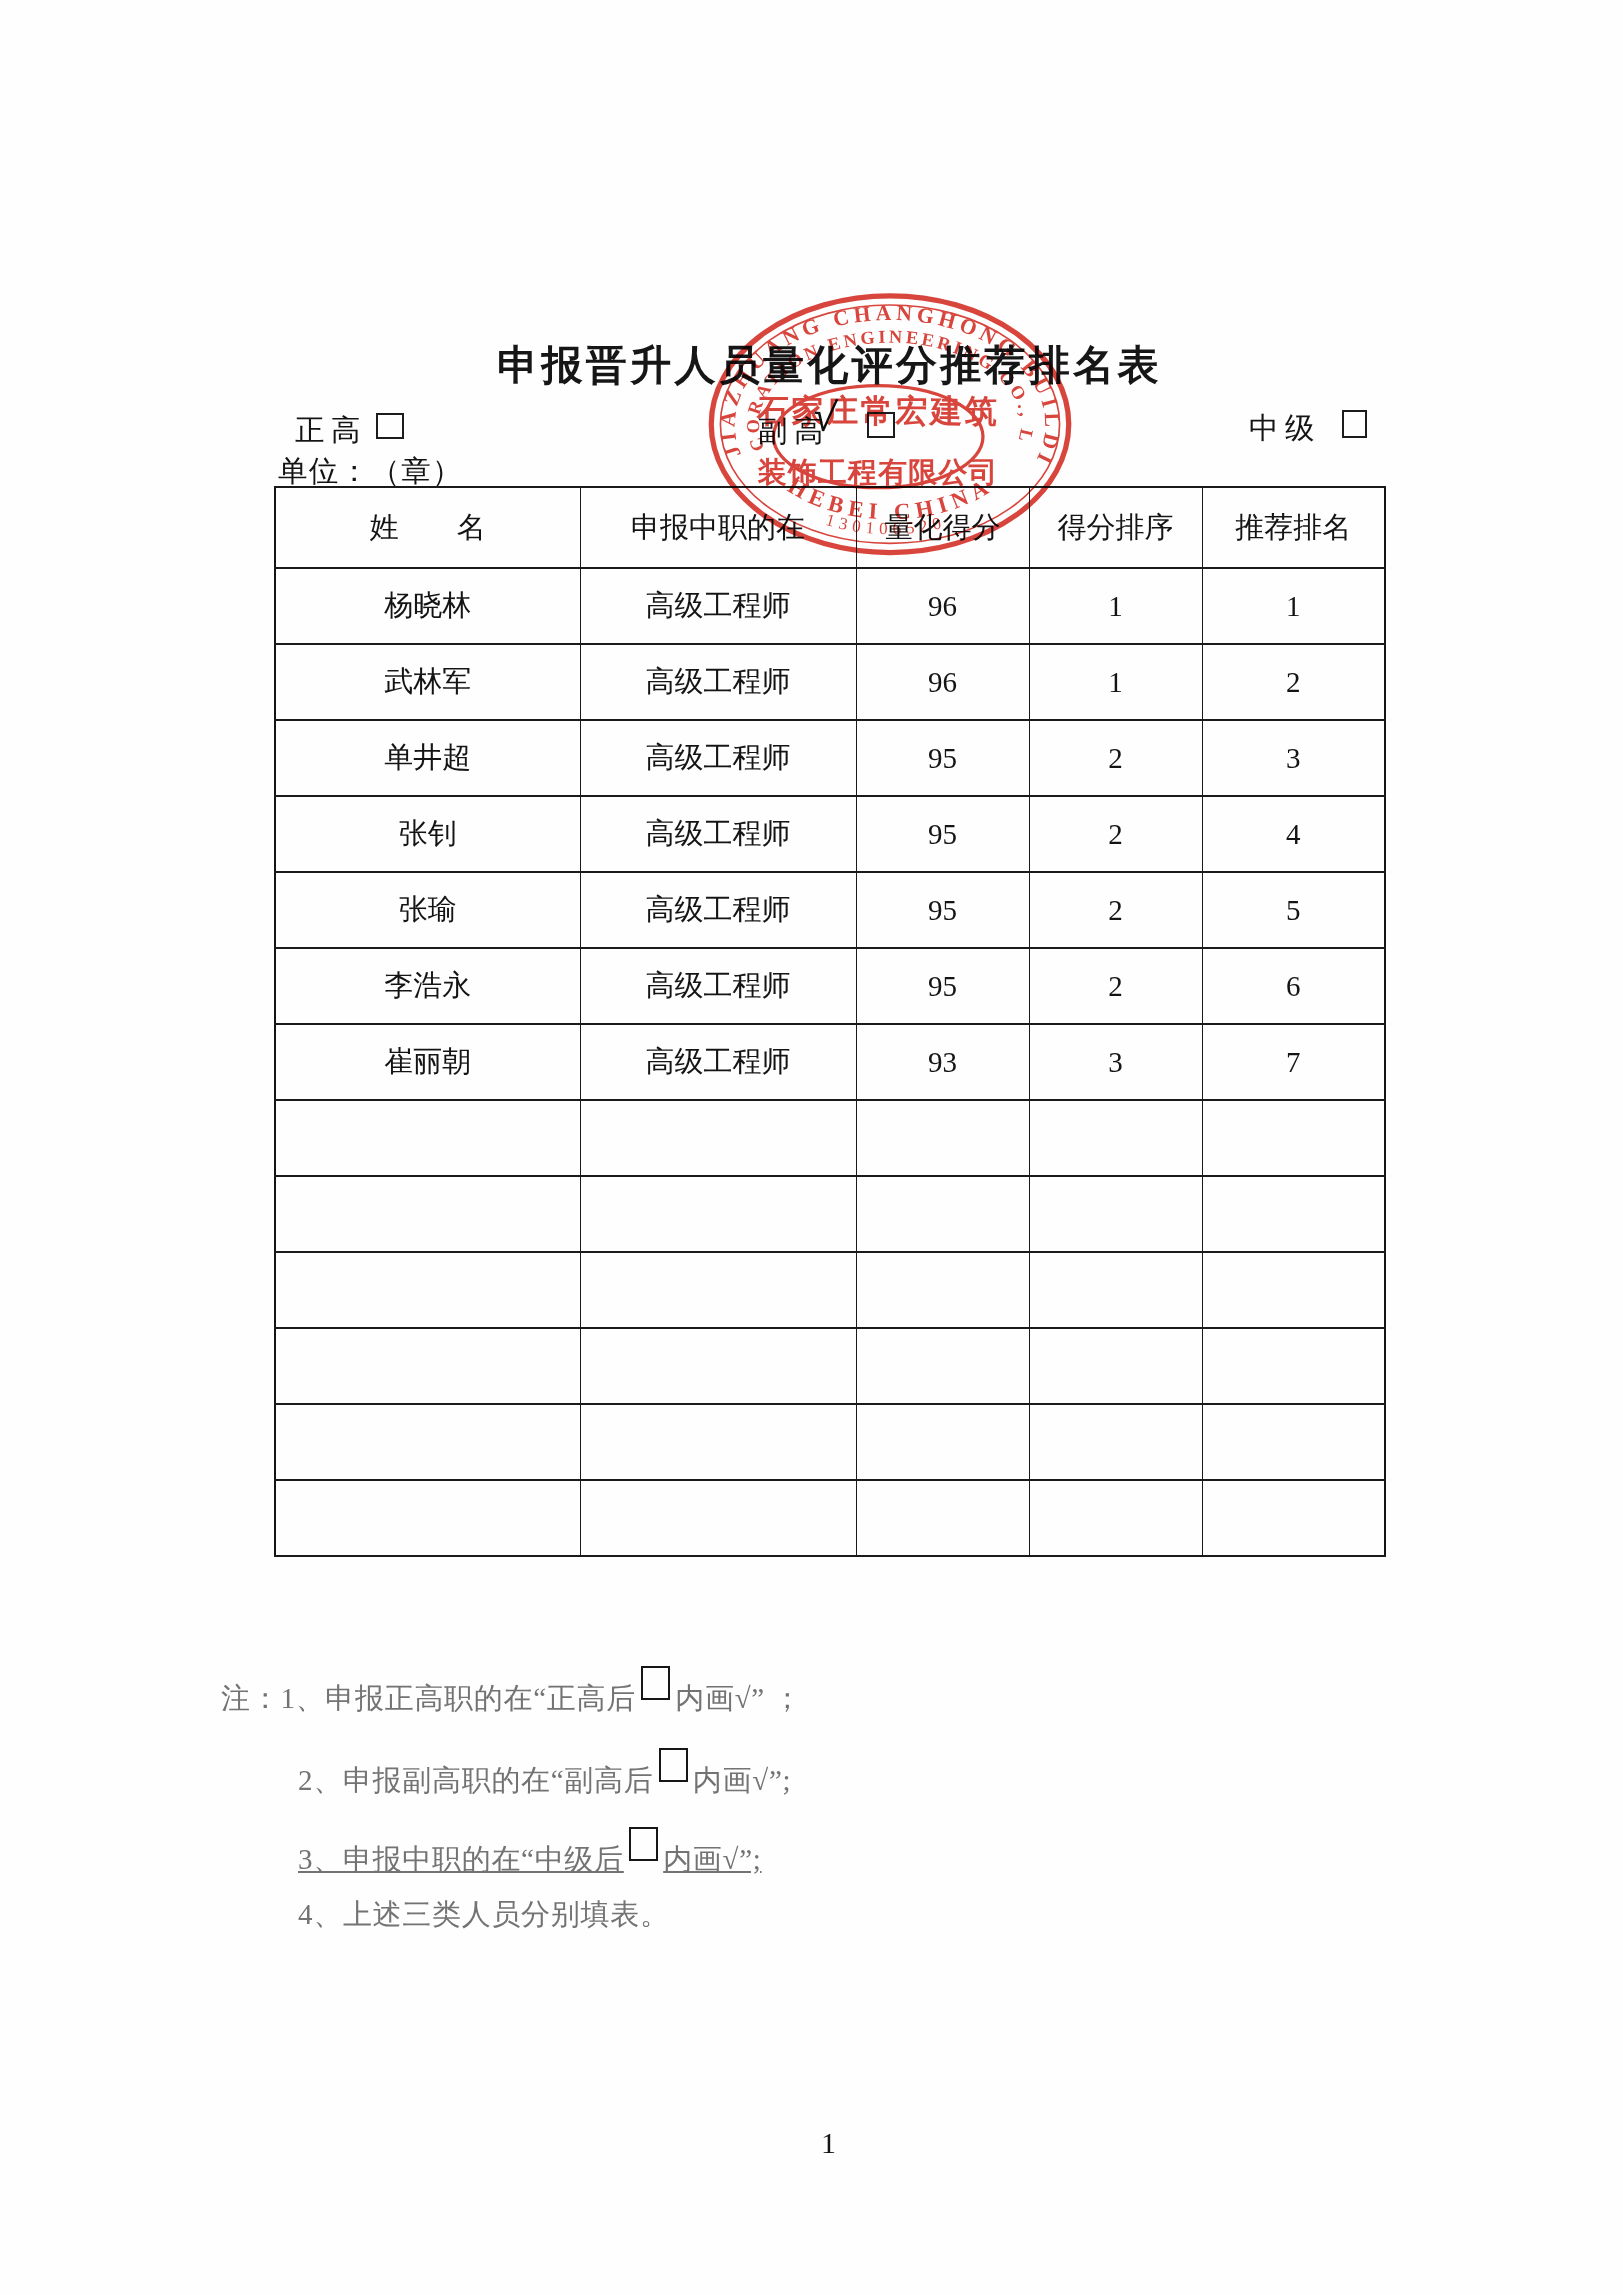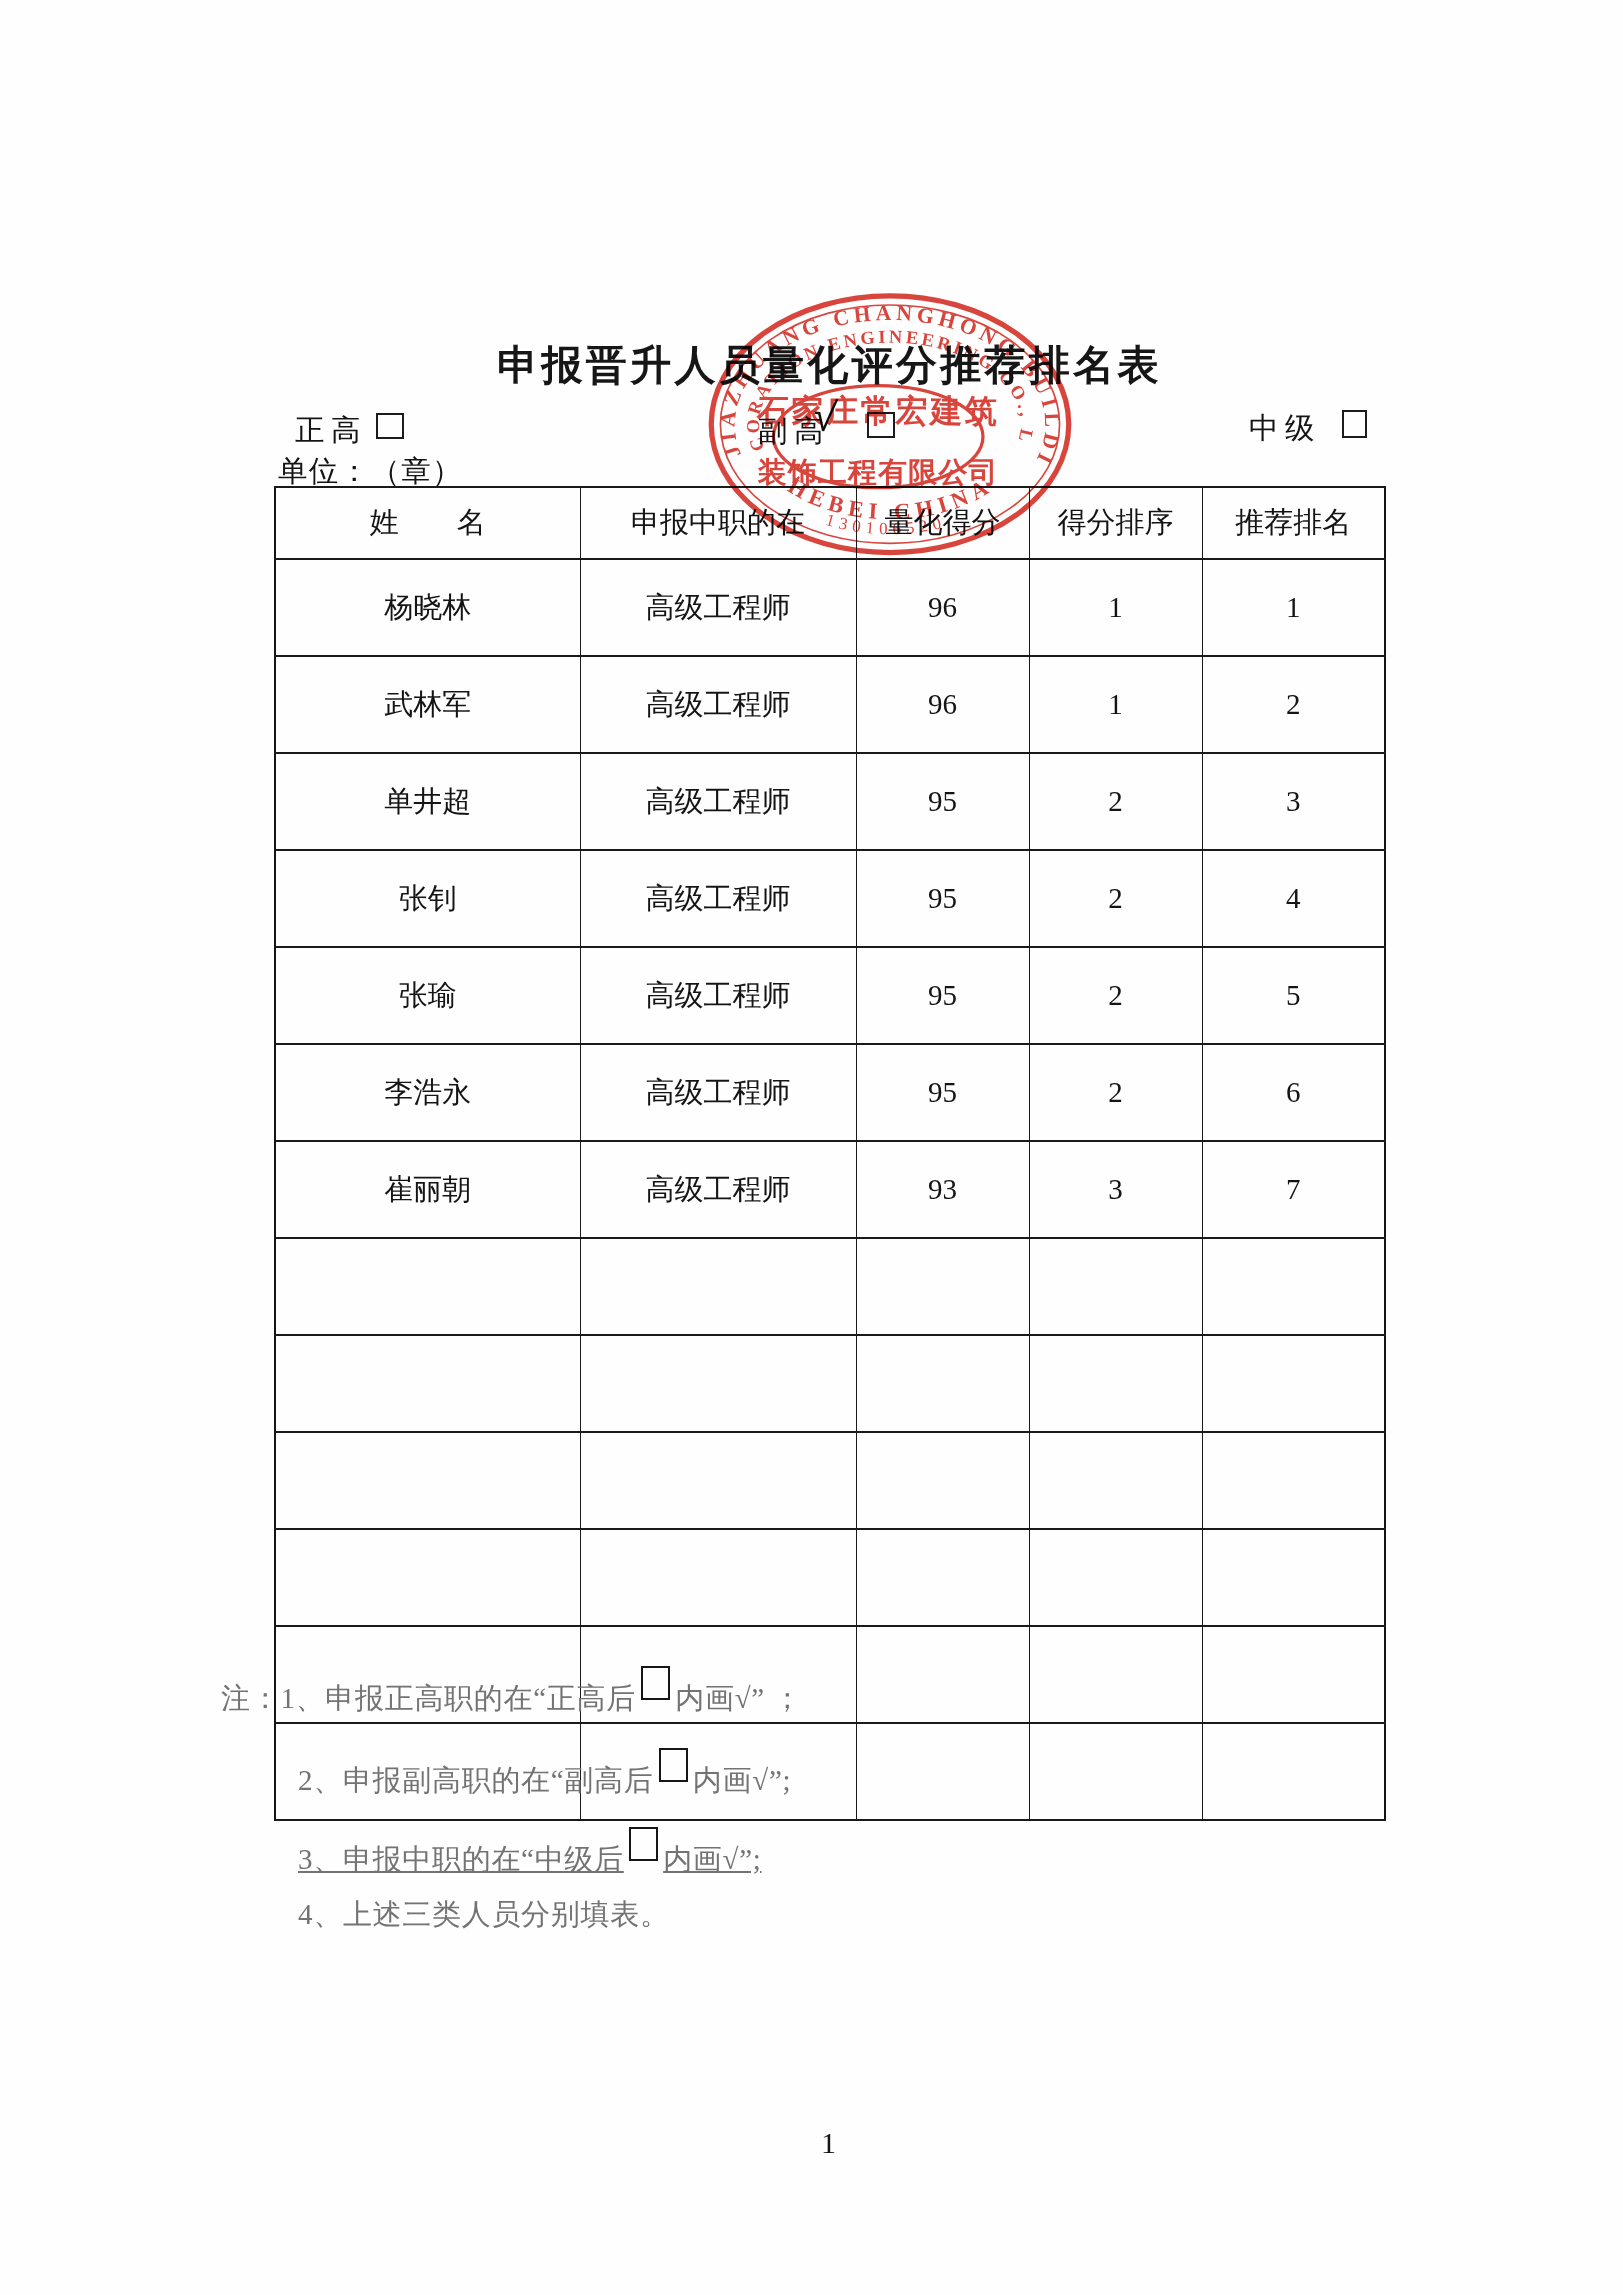--- a/index.html
+++ b/index.html
@@ -37,22 +37,22 @@
     position:absolute;left:274px;top:486px;width:1111px;
     border-collapse:collapse;table-layout:fixed;
     border:2.6px solid #141414;
   }
   table.rank th, table.rank td{
     border:solid #1a1a1a;border-width:2px 1.3px;
     text-align:center;vertical-align:middle;
     font-size:29px;font-weight:normal;color:#141414;
     padding:0;overflow:hidden;
   }
-  tr.hdr{height:72px;}
-  tr.row{height:97px;}
+  tr.hdr{height:81px;}
+  tr.row{height:76px;}
   td.num{font-size:30px;}
 
   
   .stamp{
     position:absolute;left:700px;top:288px;width:380px;height:275px;
     mix-blend-mode:multiply;opacity:0.93;z-index:30;pointer-events:none;
   }
 
   
   .note-line{position:absolute;font-size:29px;color:#737373;letter-spacing:0.7px;white-space:nowrap;}

